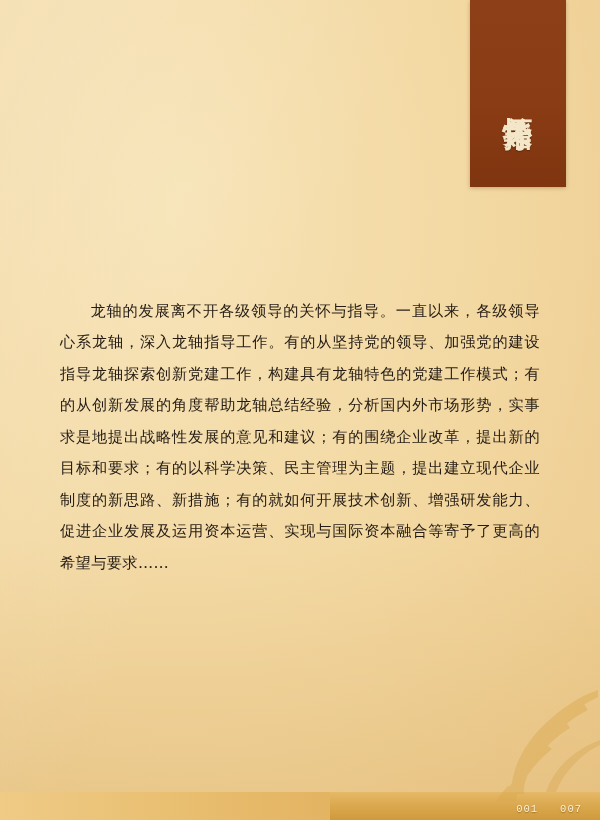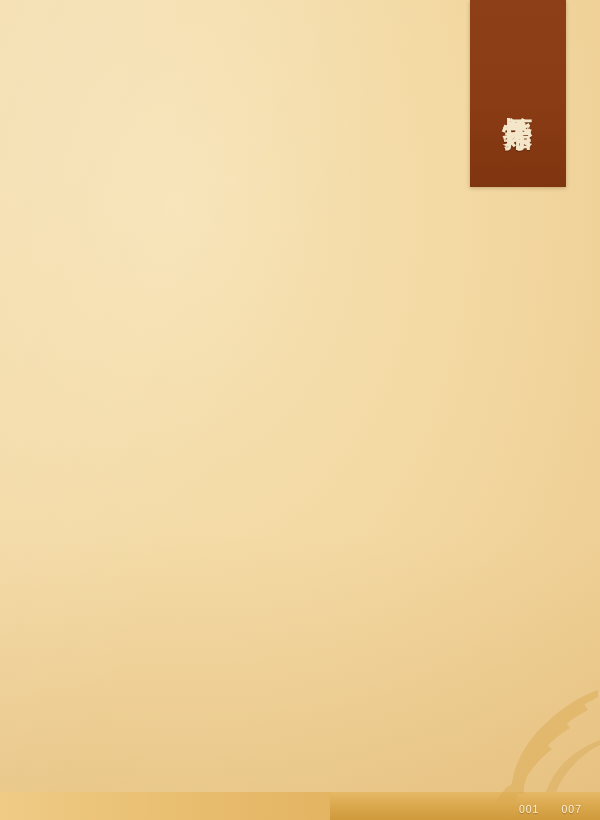--- a/index.html
+++ b/index.html
@@ -97,41 +97,42 @@
     height: 120px;
     opacity: 0.55;
     pointer-events: none;
   }
   .page-numbers {
     position: absolute;
     right: 18px;
     bottom: 5px;
     display: flex;
     gap: 22px;
-    font-family: Liberation Sans, sans-serif;
+    font-family: Liberation Mono, monospace;
     font-size: 10.5px;
     color: #fdf1d6;
     letter-spacing: 1px;
     justify-content: space-between;
   }
   .page-number {
     text-shadow: 0 1px 1px rgba(120,70,15,0.5);
   }
 </style>
 </head>
 <body>
 
 <div class="page">
 
   <div class="paper-texture"></div>
 
   <div class="chapter-tab">
     <div class="chapter-tab-title">关怀指导</div>
   </div>
 
+  <div class="body-text">龙轴的发展离不开各级领导的关怀与指导。一直以来，各级领导心系龙轴，深入龙轴指导工作。有的从坚持党的领导、加强党的建设指导龙轴探索创新党建工作，构建具有龙轴特色的党建工作模式；有的从创新发展的角度帮助龙轴总结经验，分析国内外市场形势，实事求是地提出战略性发展的意见和建议；有的围绕企业改革，提出新的目标和要求；有的以科学决策、民主管理为主题，提出建立现代企业制度的新思路、新措施；有的就如何开展技术创新、增强研发能力、促进企业发展及运用资本运营、实现与国际资本融合等寄予了更高的希望与要求……</div>
 
   <div class="footer-band">
     <div class="footer-gradient-left"></div>
   </div>
 
   <svg class="ornament" viewBox="0 0 230 120" aria-hidden="true">
     <g fill="#d9a94f" opacity="0.85">
       <path d="M228 8c-18 6-36 18-52 33-13 12-23 26-29 41-4 10-6 20-5 30h12c-1-9 0-18 4-27 7-17 19-32 34-45 11-10 23-19 36-25z"></path>
       <path d="M214 22c-22 10-42 27-56 48-9 14-14 29-15 42h10c1-12 6-25 14-38 13-20 31-36 51-46z"></path>
       <path d="M196 40c-20 12-37 29-48 49-7 12-11 24-12 35h9c1-10 5-21 11-32 11-19 26-35 44-46z"></path>

